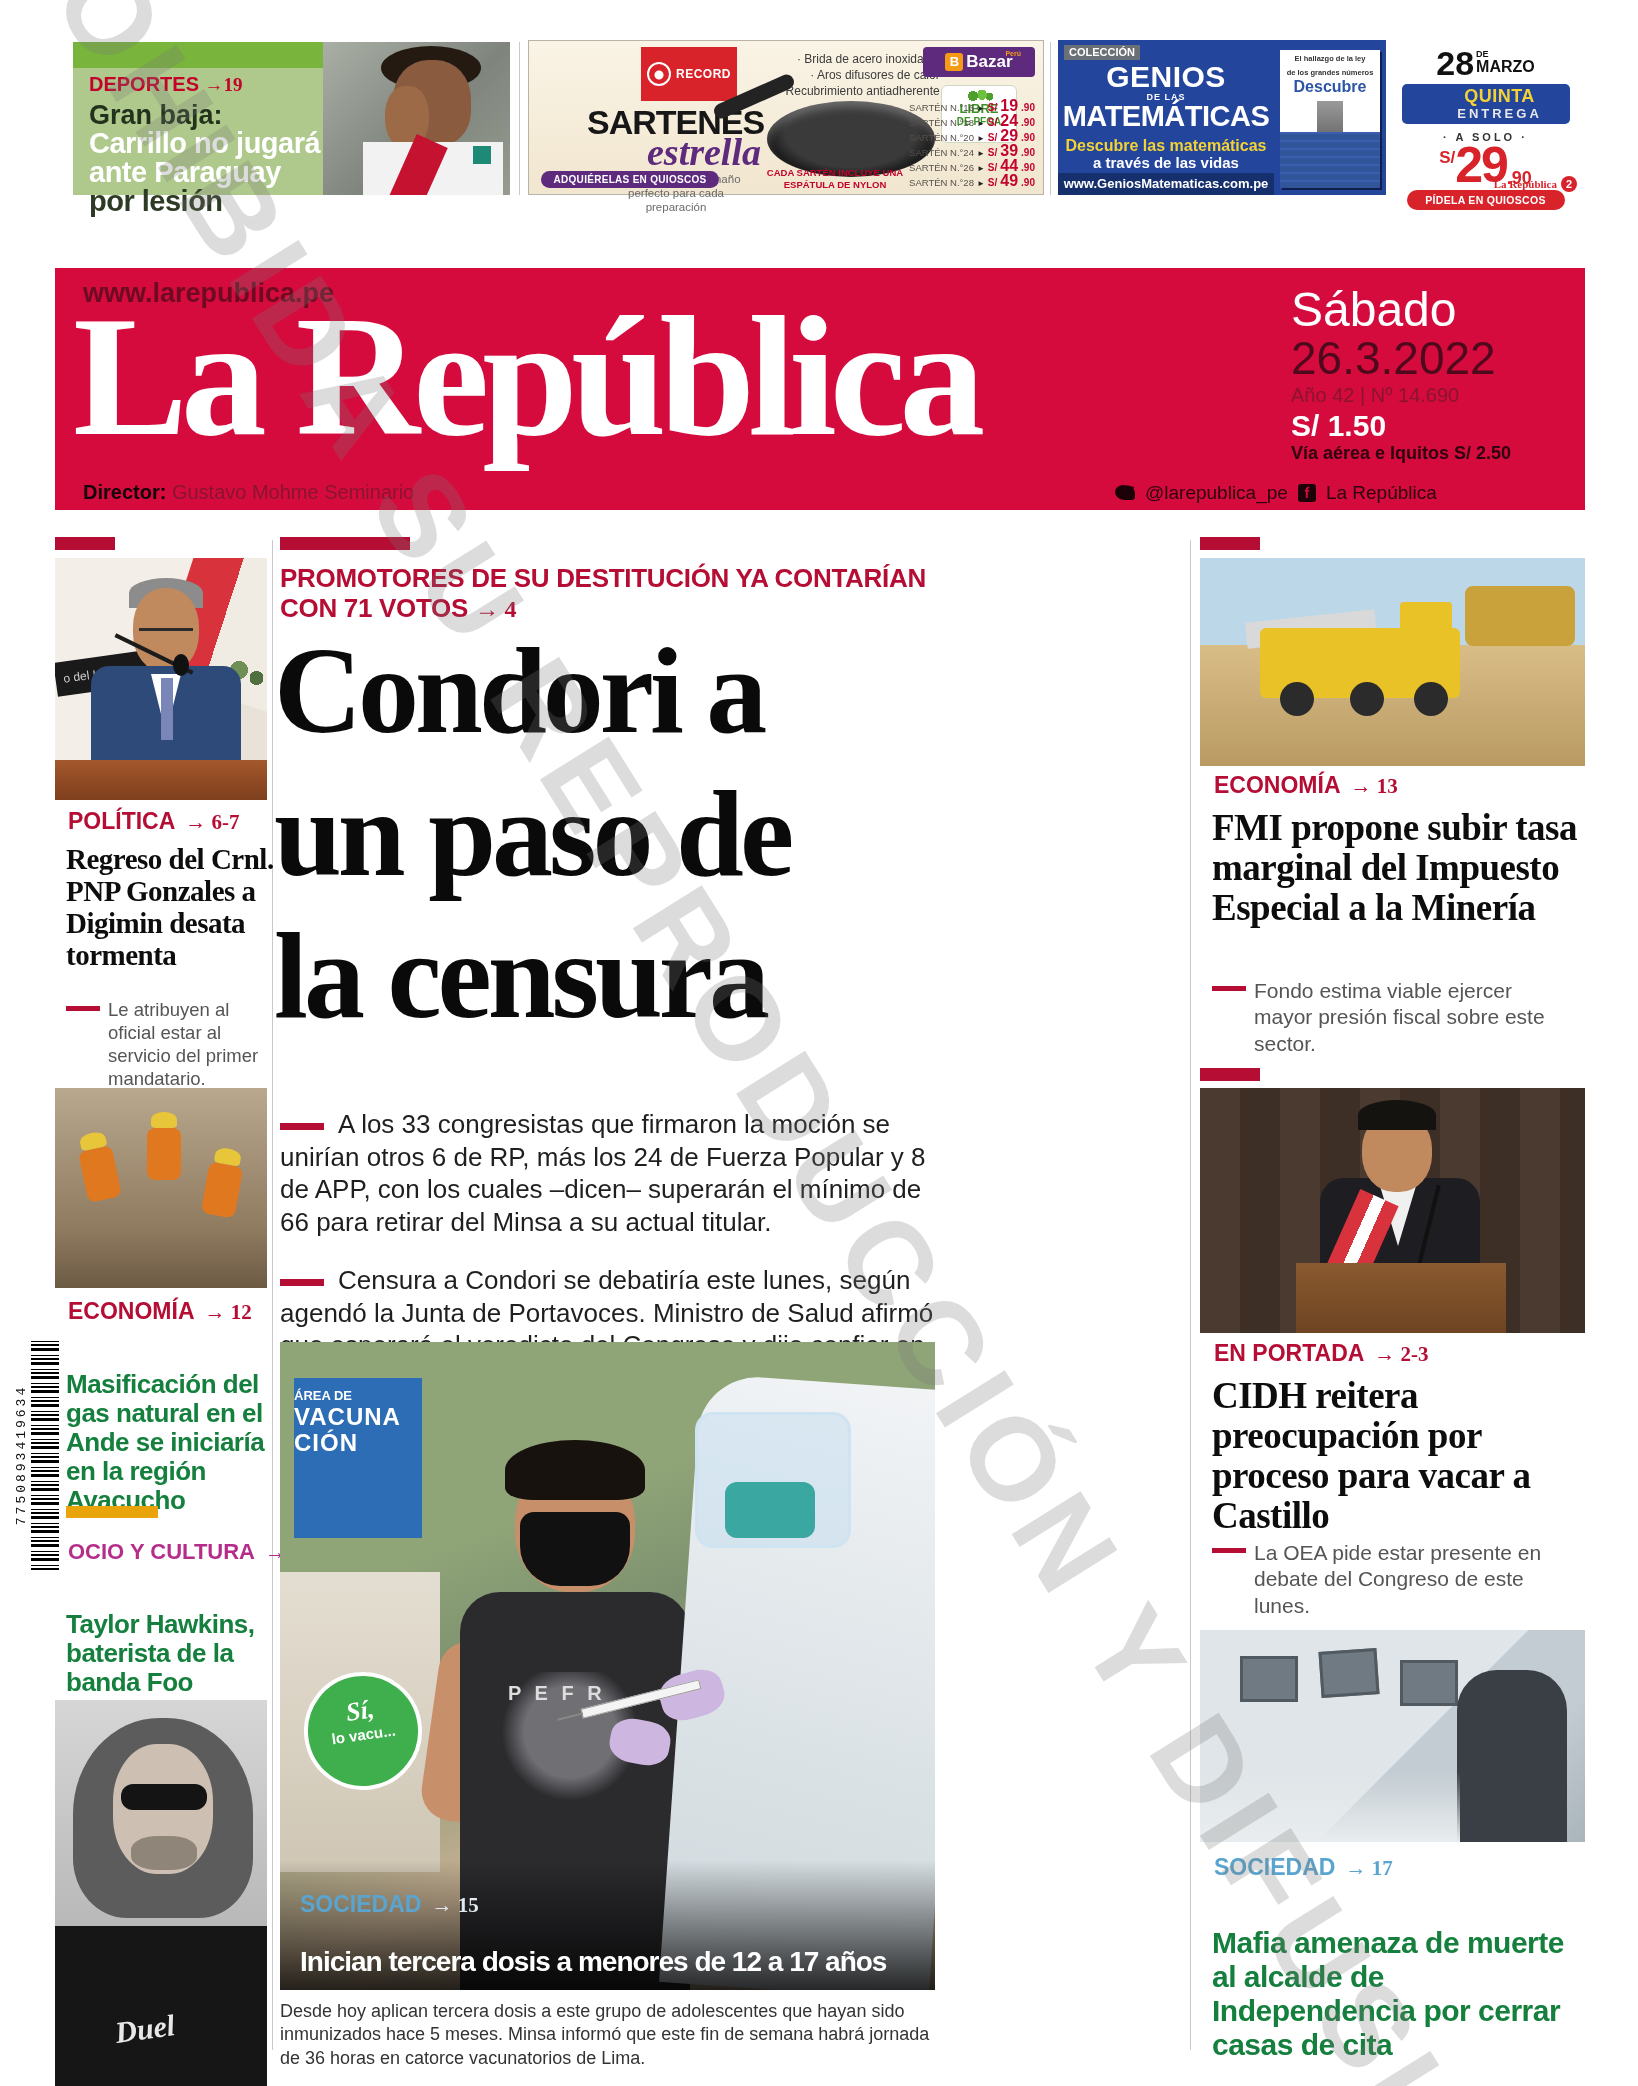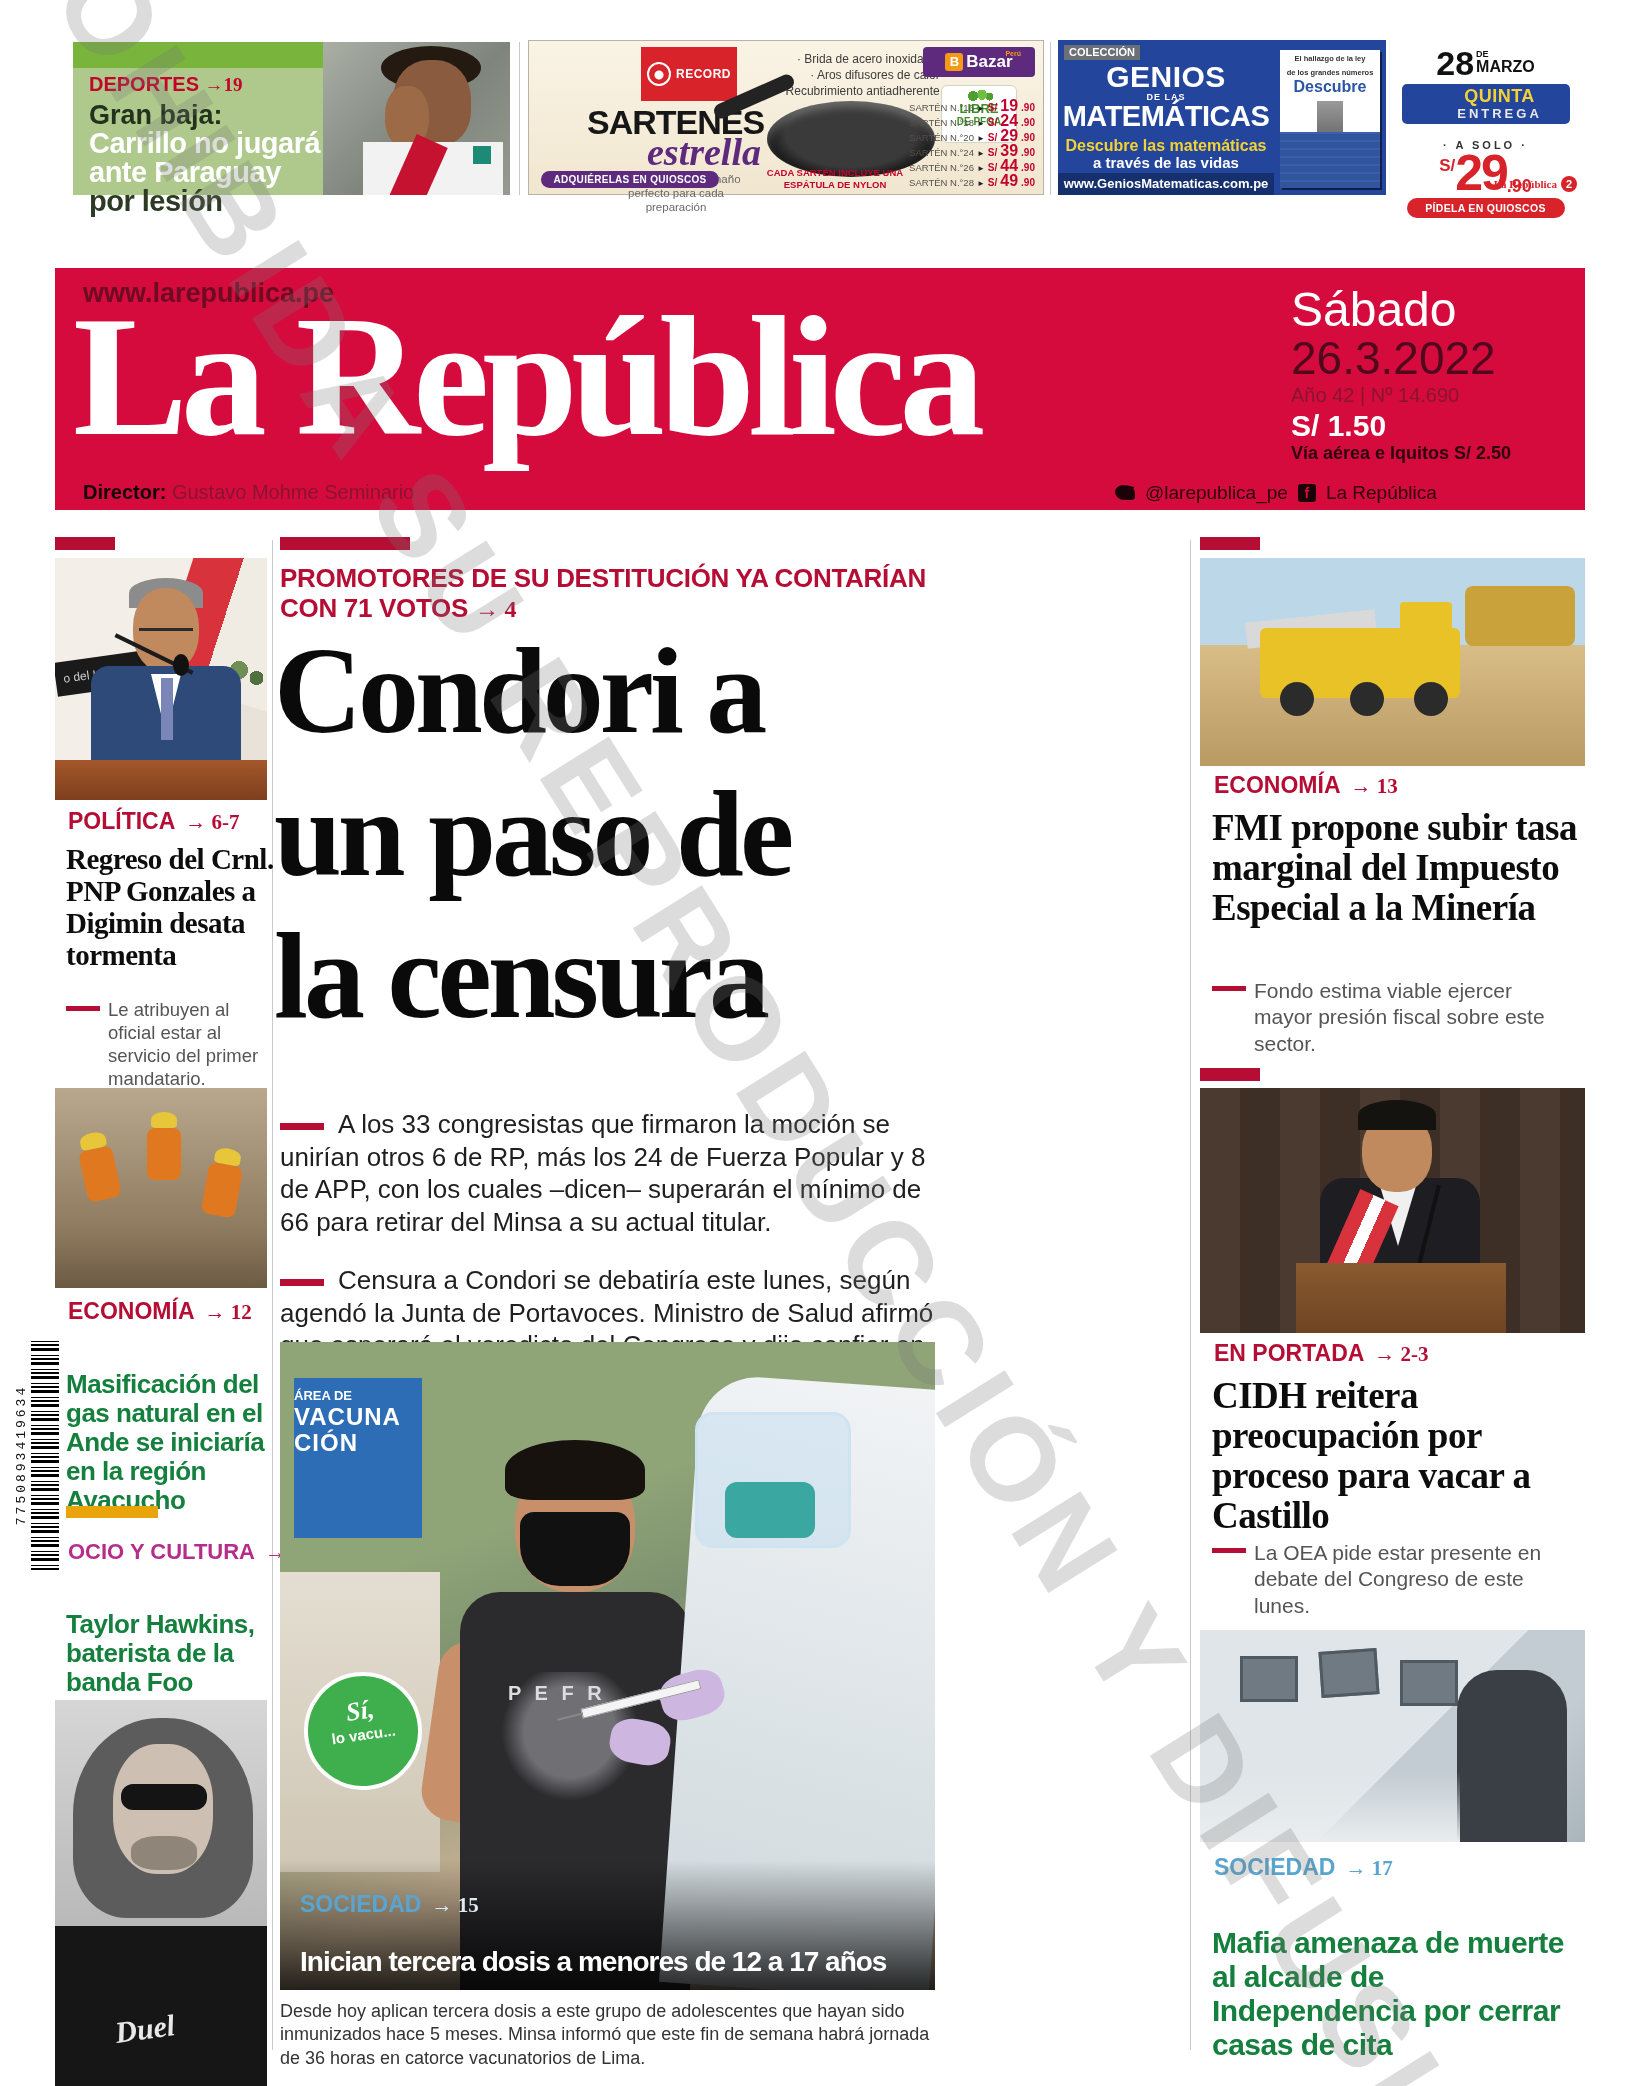--- a/index.html
+++ b/index.html
@@ -71,21 +71,21 @@
   .gen-tag3{position:absolute;left:0;width:216px;top:131px;text-align:center;font:700 15px/1.2 var(--sans);color:#fff;}
   .gen-book{position:absolute;left:222px;top:10px;width:100px;height:138px;background:#fff;box-shadow:2px 2px 0 #0e1f4d;overflow:hidden;}
   .gb-l1{font:700 7.5px/1.15 var(--sans);color:#333;text-align:center;margin-top:5px;}
   .gb-title{font:800 16px/1 var(--sans);color:#2c55a5;text-align:center;margin-top:2px;}
   .gb-port{width:26px;height:34px;background:linear-gradient(180deg,#9a9a9a,#6f6f6f);margin:6px auto 0;}
   .gb-bottom{position:absolute;left:0;bottom:0;width:100%;height:56px;background:repeating-linear-gradient(0deg,#31549b 0 6px,#3a5fae 6px 8px);}
   .gen-right{position:absolute;left:328px;top:0;width:199px;height:155px;background:#fff;text-align:center;}
   .gr-date{margin-top:6px;font:900 34px/1 var(--sans);color:#111;display:inline-flex;align-items:flex-start;gap:2px;}
   .gr-de{display:block;font:800 9px/1 var(--sans);color:#111;text-align:left;margin-top:4px;}
   .gr-month{display:block;font:800 16px/1 var(--sans);color:#111;text-align:left;}
-  .gr-band{margin:4px auto 16px;width:168px;height:40px;background:var(--adblue);border-radius:5px;padding-top:3px;box-sizing:border-box;padding-left:28px;}
+  .gr-band{margin:4px auto 8px;width:168px;height:40px;background:var(--adblue);border-radius:5px;padding-top:3px;box-sizing:border-box;padding-left:28px;}
   .gr-e1{font:900 18px/1.1 var(--sans);color:#f3d235;letter-spacing:.5px;}
   .gr-e2{font:700 13px/1.1 var(--sans);color:#e8e8e8;letter-spacing:3px;}
   .gr-asolo{margin-top:3px;font:700 11px/1 var(--sans);color:#333;letter-spacing:3px;}
   .gr-price{display:flex;align-items:flex-start;justify-content:center;color:#d8232a;}
   .gr-cur{font:800 17px/1 var(--sans);margin-top:6px;}
   .gr-int{font:900 50px/0.9 var(--sans);letter-spacing:-2px;}
   .gr-dec{font:800 18px/1 var(--sans);margin-top:26px;}
   .gr-cta{margin:2px auto 0;width:158px;height:20px;background:#d8232a;border-radius:10px;color:#fff;font:800 10.5px/20px var(--sans);letter-spacing:.3px;}
   .gr-brand{position:absolute;right:8px;bottom:3px;display:flex;align-items:center;gap:4px;}
   .gr-brandname{font:700 11px var(--serif);color:#d8232a;}

